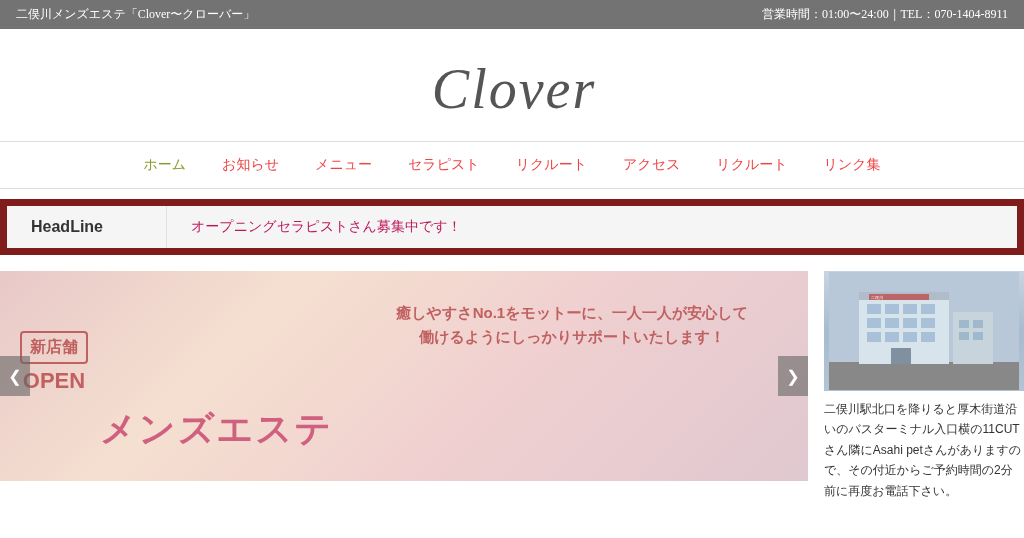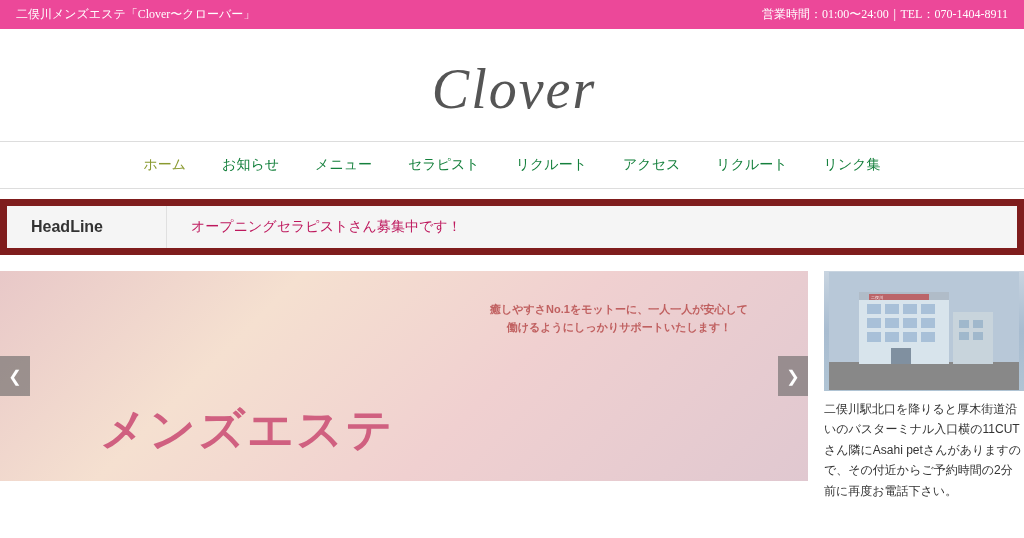--- a/index.html
+++ b/index.html
@@ -1,20 +1,20 @@
 <!DOCTYPE html>
 <html><head>
   <meta charset="utf-8">
   <style>
     * { margin: 0; padding: 0; box-sizing: border-box; }
     body { font-family: 'Times New Roman', serif; background: #fff; width: 1024px; }
 
     
     #top-bar {
-      background-color: #ec4899;
+      background-color: #737373;
       color: #fff;
       font-size: 12px;
       padding: 6px 16px;
       display: flex;
       justify-content: space-between;
       align-items: center;
     }
 
     
     #logo-area {
@@ -35,21 +35,21 @@
       border-top: 1px solid #ddd;
       border-bottom: 1px solid #ddd;
       padding: 14px 0;
       display: flex;
       justify-content: center;
       gap: 36px;
       background: #fff;
     }
     .nav-item {
       font-size: 14px;
-      color: #15803d;
+      color: #ef4444;
       cursor: pointer;
       font-family: sans-serif;
     }
     .nav-item.active {
       color: #8a9a30;
     }
 
     
     #headline-bar {
       background: #f5f5f5;
@@ -100,32 +100,32 @@
       background: linear-gradient(135deg, #e8c8c8 0%, #f5e0d0 30%, #f0d0d0 60%, #e0c8d0 100%);
       display: flex;
       align-items: center;
       justify-content: center;
       position: relative;
     }
     .slide-overlay-text {
       position: absolute;
       top: 30px;
       right: 60px;
-      font-size: 11px;
+      font-size: 15px;
       color: #c06060;
       font-weight: bold;
       font-family: sans-serif;
       text-align: center;
       line-height: 1.6;
     }
     .slide-main-text {
       position: absolute;
-      bottom: 20px;
+      bottom: 27px;
       left: 100px;
-      font-size: 46px;
+      font-size: 36px;
       font-weight: bold;
       color: #d06080;
       font-family: sans-serif;
       letter-spacing: 2px;
     }
     .slide-new-badge {
       position: absolute;
       top: 60px;
       left: 20px;
       text-align: center;
@@ -217,20 +217,24 @@
 
 <div id="headline-bar">
   <div id="headline-label">HeadLine</div>
   <div id="headline-content">オープニングセラピストさん募集中です！</div>
 </div>
 
 <div id="main-content">
 
   <div id="slideshow-container">
     <div id="slideshow-img">
+      <div class="slide-new-badge">
+        <div class="new-store">新店舗</div>
+        <div class="open-text">OPEN</div>
+      </div>
       <div class="slide-overlay-text">癒しやすさNo.1をモットーに、一人一人が安心して<br>働けるようにしっかりサポートいたします！</div>
       <div class="slide-main-text">メンズエステ</div>
     </div>
     <div class="slide-arrow left">❮</div>
     <div class="slide-arrow right">❯</div>
   </div>
 
   <div id="side-panel">
     <div id="side-image">
       <div class="side-img-placeholder">

